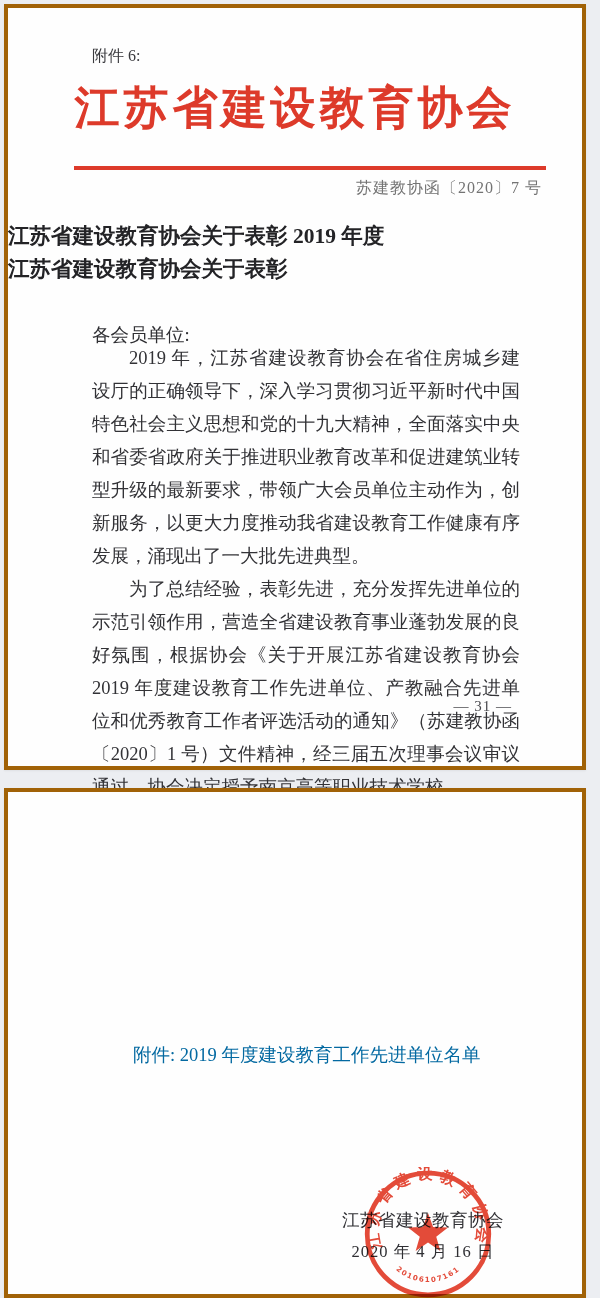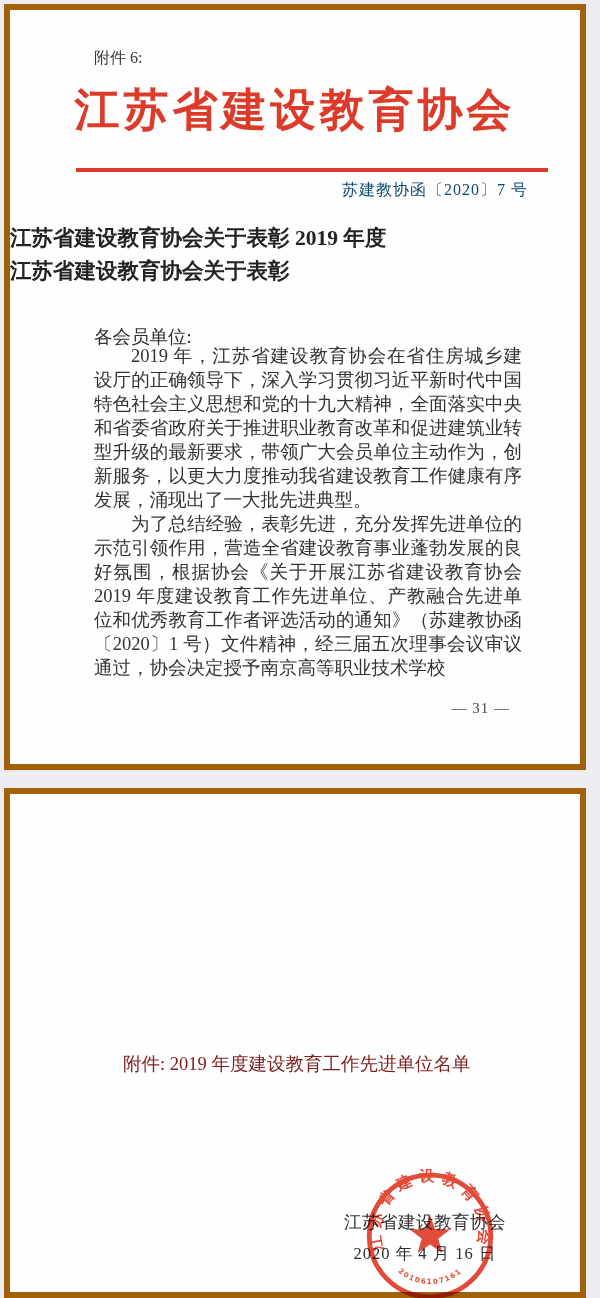--- a/index.html
+++ b/index.html
@@ -9,21 +9,21 @@
     font-family: "Liberation Serif", "DejaVu Serif", serif;
     color: #2f2f33;
     overflow: hidden;
     position: relative;
   }
   .page {
     position: absolute;
     left: 4px;
     width: 582px;
     background: #fefefe;
-    border: 6px solid #a16207;
+    border: 4px solid #a16207;
     box-shadow: 0 1px 2px rgba(0,0,0,0.06);
   }
   .page-1 { top: 4px; height: 766px; }
   .page-2 { top: 788px; height: 510px; }
 
   .attachment-label {
     position: absolute; left: 84px; top: 38px;
     font-size: 16px; color: #3a3a3e;
   }
   .letterhead {
@@ -33,56 +33,55 @@
     color: #dd3a2a;
     letter-spacing: 4px;
     white-space: nowrap;
   }
   .letterhead-divider {
     position: absolute; left: 66px; top: 158px;
     width: 472px; height: 3.5px;
     background: #dd3a2a;
   }
   .ref-number {
-    position: absolute; right: 52px; top: 170px;
-    font-size: 16px; color: #0c4a6e;
+    position: absolute; right: 40px; top: 170px;
+    font-size: 16px; color: #737373;
     letter-spacing: 1px;
   }
   .doc-title {
     position: absolute; left: 0; right: 0; top: 212px;
     font-size: 21.5px; font-weight: bold;
     line-height: 33px;
     color: #232326;
   }
   .salutation {
     position: absolute; left: 84px; top: 314px;
     font-size: 18.5px;
     text-align: center;
   }
   .body-text {
     position: absolute; left: 84px; width: 428px;
     font-size: 18.5px;
-    line-height: 24px;
+    line-height: 33px;
     text-align: justify;
     color: #323236;
   }
   .body-text-p1 { top: 334px; }
   .indented { text-indent: 2em; }
   .page-number {
     position: absolute; right: 70px; top: 690px;
     font-size: 15px; color: #4a4a4e;
     letter-spacing: 1px;
     margin-left: 20px;
   }
   .body-text-page2 { top: 70px; }
   .attachment-note {
-    position: absolute; left: 76px; top: 250px;
+    position: absolute; left: 88px; top: 250px;
     font-size: 18.5px; text-indent: 2em;
-    color: #7f1d1d;
-    margin-top: 7px;
+    color: #0369a1;
   }
   .signature-block {
     position: absolute; left: 310px; top: 416px;
     width: 210px;
     text-align: center;
   }
   .signature-name { font-size: 17.5px; letter-spacing: 0.5px; }
   .signature-date { font-size: 16.5px; margin-top: 9px; letter-spacing: 1px; }
   .official-seal {
     position: absolute; left: 353px; top: 375px;

